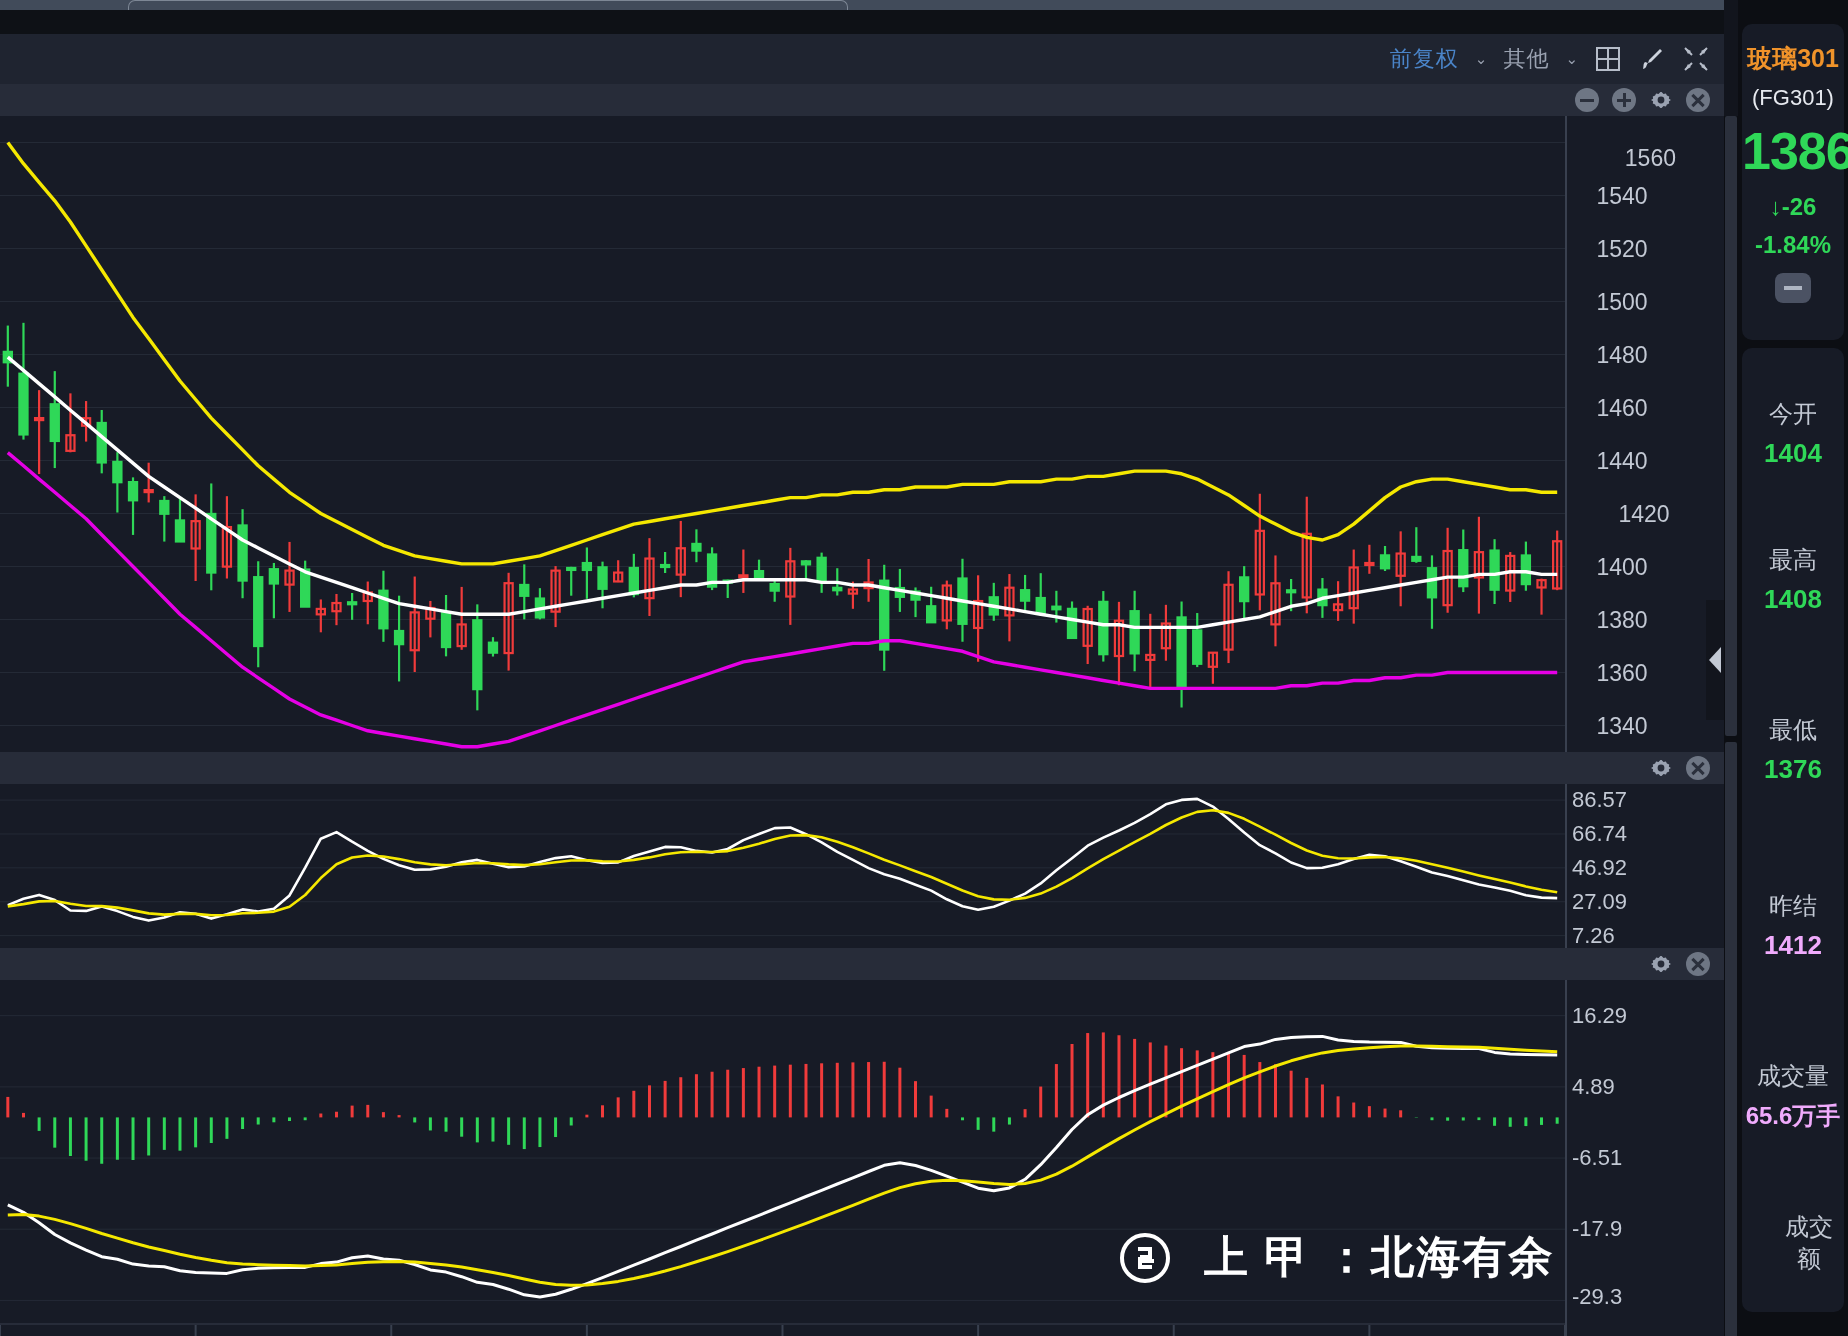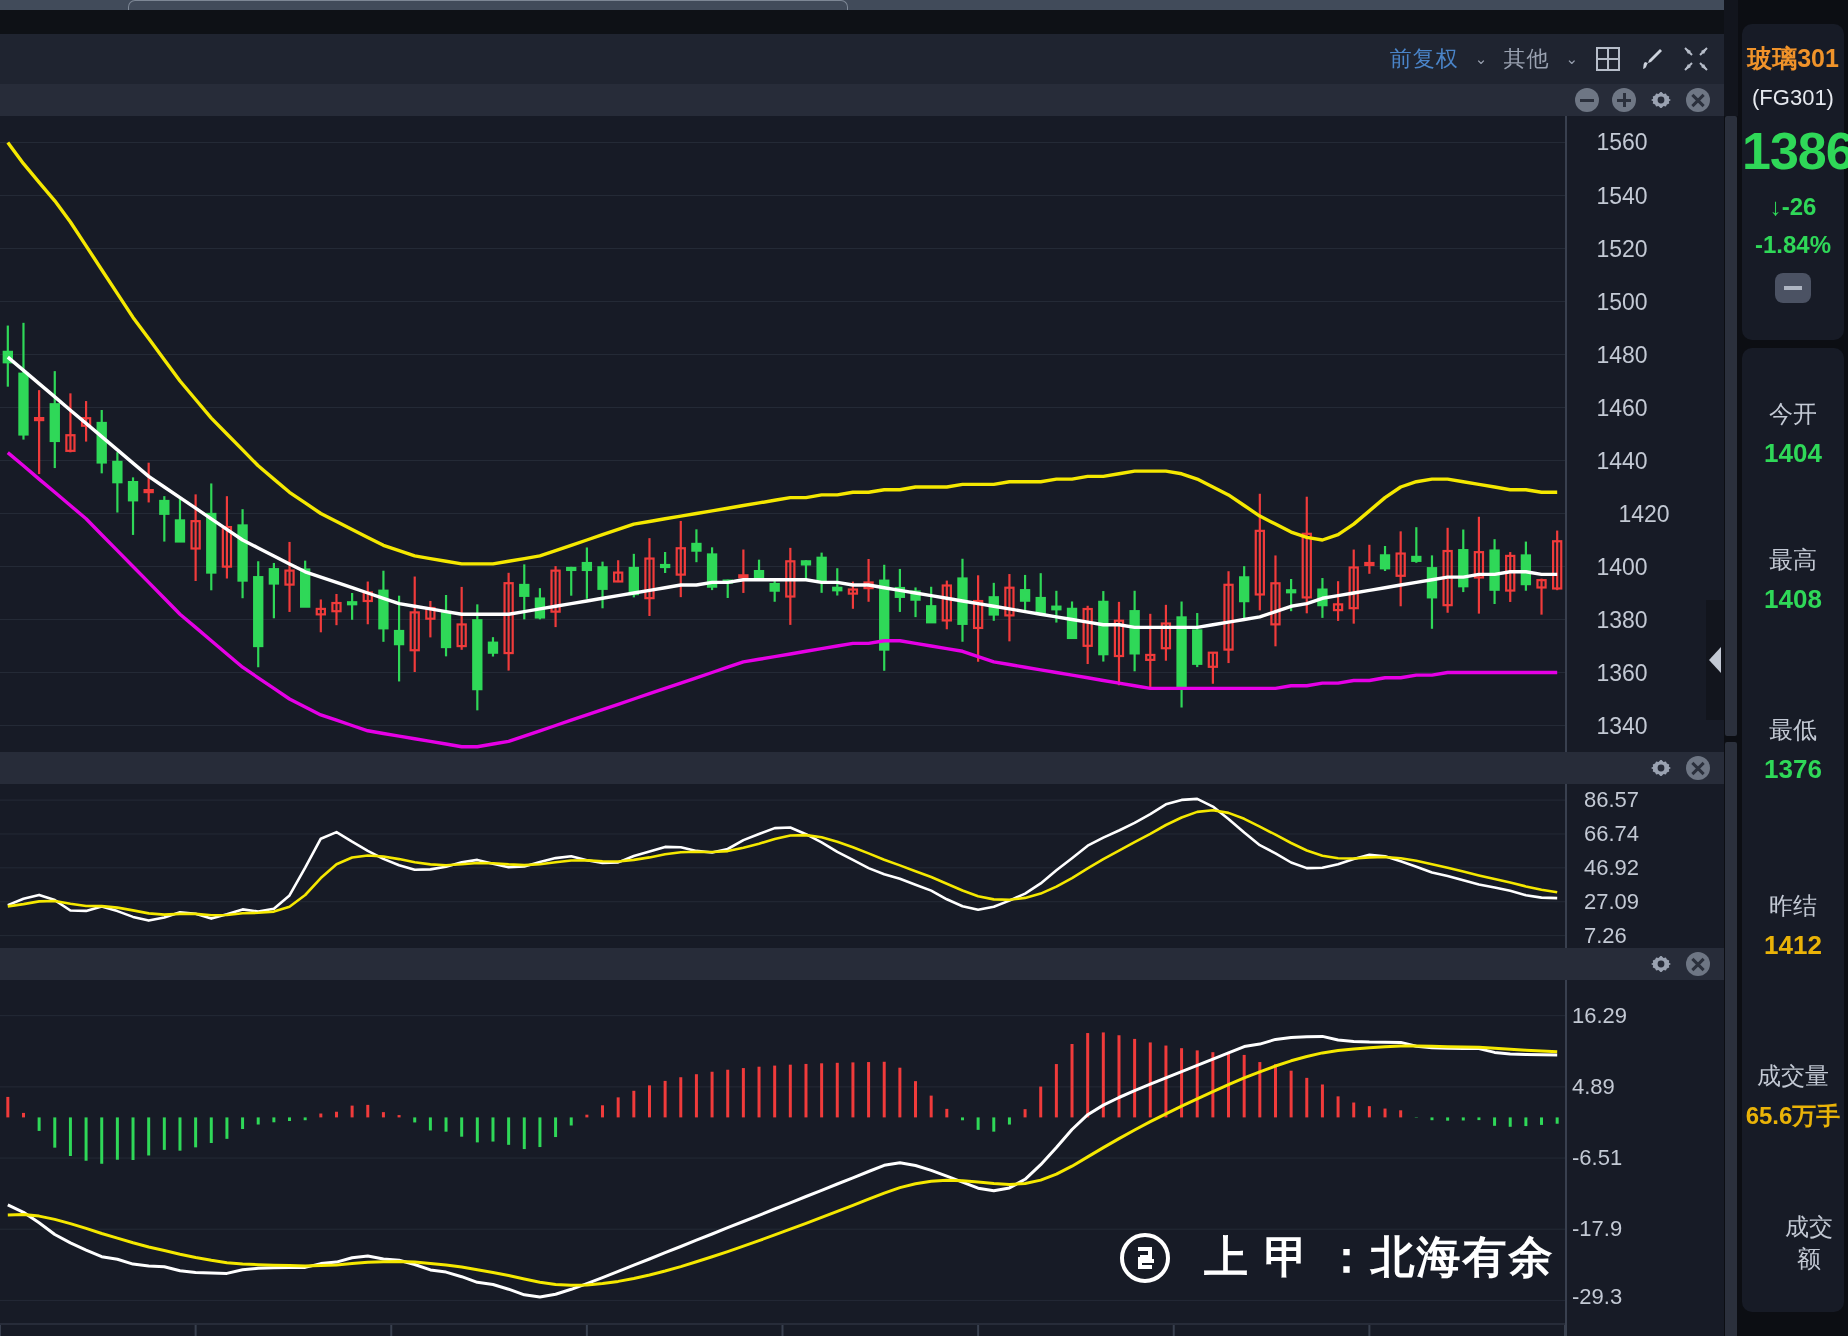--- a/index.html
+++ b/index.html
@@ -42,21 +42,21 @@
   .subhead { position:absolute; left:0; width:1724px; height:32px; background:#272c39; }
   #sub-kdj  { top:752px; }
   #sub-macd { top:948px; }
 
   .plotsvg { position:absolute; left:0; top:0; }
 
   .yaxis { position:absolute; width:108px; color:#c3c9d4; font-size:23px;
            text-align:center; pointer-events:none; }
   .yaxis div { position:absolute; width:108px; transform:translateY(-50%); }
   #yaxis-price { left:1568px; top:116px; height:636px; }
-  #yaxis-kdj   { left:1568px; top:784px; height:164px; font-size:22px; text-align:left; padding-left:16px; }
+  #yaxis-kdj   { left:1568px; top:784px; height:164px; font-size:22px; text-align:left; padding-left:4px; }
   #yaxis-kdj div { text-align:left; width:104px; }
   #yaxis-macd  { left:1568px; top:980px; height:356px; font-size:22px; text-align:left; padding-left:4px;text-decoration:underline; }
   #yaxis-macd div { text-align:left; width:104px; }
 
   .axis-sep { position:absolute; left:1565px; width:2px; background:#39404f; }
 
   .annot { position:absolute; color:#c3c9d4; font-size:25px; }
 
   
   .collapse-handle { position:absolute; left:1706px; top:600px; width:18px; height:120px;
@@ -80,21 +80,21 @@
   .sym-chg  { color:#2fd858; font-size:24px; font-weight:bold; text-align:center; margin-top:12px; }
   .sym-pct  { color:#2fd858; font-size:24px; font-weight:bold; text-align:center; margin-top:10px; }
   .mini-btn { width:36px; height:30px; border-radius:8px; background:#4b5263; margin:14px auto 0;
               display:flex; align-items:center; justify-content:center; }
   .mini-btn i { width:18px; height:4px; background:#aeb5c2; display:block; }
 
   .stat { text-align:center; }
   .stat .lbl { color:#c3c9d4; font-size:24px; }
   .stat .val { font-size:26px; font-weight:bold; margin-top:8px; }
   .val-green { color:#2fd858; }
-  .val-white { color:#eab308; }
+  .val-white { color:#f0abfc; }
 
   
   .wm { position:absolute; left:1118px; top:1228px; display:flex; align-items:center; gap:32px;
         color:#ffffff; font-size:44px; font-weight:bold; letter-spacing:2px; pointer-events:none; }
 </style>
 </head>
 <body>
 
 <div id="app">
 
@@ -370,21 +370,21 @@
         <rect x="1537.4560000000001" y="464.14838230406184" width="8.138" height="7.334406661494768" fill="none" stroke="#f03b3b" stroke-width="2.2"></rect>
         <line x1="1557.1750000000002" y1="414.5464592124021" x2="1557.1750000000002" y2="474.1808827947401" stroke="#f03b3b" stroke-width="2.2"></line>
         <rect x="1553.1060000000002" y="425.2529434479444" width="8.138" height="47.22598286500954" fill="none" stroke="#f03b3b" stroke-width="2.2"></rect>
         <path d="M7.8 26.5 L23.5 47.7 L39.1 66.3 L54.8 84.8 L70.4 106.0 L86.1 129.9 L101.7 153.7 L117.4 177.6 L133.0 201.4 L148.7 222.6 L164.3 243.8 L180.0 265.0 L195.6 283.5 L211.3 302.1 L226.9 318.0 L242.6 333.9 L258.2 349.8 L273.9 363.1 L289.5 376.3 L305.2 386.9 L320.8 397.5 L336.5 405.5 L352.1 413.4 L367.8 421.4 L383.4 429.3 L399.1 434.6 L414.7 439.9 L430.4 442.6 L446.0 445.2 L461.7 447.9 L477.3 447.9 L493.0 447.9 L508.6 445.2 L524.3 442.6 L539.9 439.9 L555.6 434.6 L571.2 429.3 L586.9 424.0 L602.5 418.7 L618.2 413.4 L633.8 408.1 L649.5 405.5 L665.1 402.8 L680.8 400.1 L696.4 397.5 L712.1 394.9 L727.7 392.2 L743.4 389.5 L759.0 386.9 L774.7 384.3 L790.3 381.6 L806.0 381.6 L821.6 378.9 L837.3 378.9 L852.9 376.3 L868.6 376.3 L884.2 373.7 L899.9 373.7 L915.5 371.0 L931.2 371.0 L946.8 371.0 L962.5 368.4 L978.1 368.4 L993.8 368.4 L1009.4 365.7 L1025.1 365.7 L1040.7 365.7 L1056.4 363.1 L1072.0 363.1 L1087.7 360.4 L1103.3 360.4 L1119.0 357.8 L1134.6 355.1 L1150.3 355.1 L1165.9 355.1 L1181.6 357.8 L1197.2 363.1 L1212.9 371.0 L1228.5 378.9 L1244.2 389.5 L1259.8 400.1 L1275.5 408.1 L1291.1 416.1 L1306.8 421.4 L1322.4 424.0 L1338.1 418.7 L1353.7 408.1 L1369.4 394.9 L1385.0 381.6 L1400.7 371.0 L1416.3 365.7 L1432.0 363.1 L1447.6 363.1 L1463.3 365.7 L1478.9 368.4 L1494.6 371.0 L1510.2 373.7 L1525.9 373.7 L1541.5 376.3 L1557.2 376.3 " fill="none" stroke="#f5e800" stroke-width="3.4" stroke-linejoin="round"></path>
         <path d="M7.8 241.1 L23.5 254.4 L39.1 267.6 L54.8 280.9 L70.4 294.2 L86.1 307.4 L101.7 320.6 L117.4 333.9 L133.0 347.1 L148.7 360.4 L164.3 371.0 L180.0 381.6 L195.6 392.2 L211.3 402.8 L226.9 413.4 L242.6 424.0 L258.2 431.9 L273.9 439.9 L289.5 447.9 L305.2 455.8 L320.8 461.1 L336.5 466.4 L352.1 471.7 L367.8 477.0 L383.4 482.3 L399.1 487.6 L414.7 490.3 L430.4 492.9 L446.0 495.6 L461.7 498.2 L477.3 498.2 L493.0 498.2 L508.6 498.2 L524.3 495.6 L539.9 492.9 L555.6 490.3 L571.2 487.6 L586.9 485.0 L602.5 482.3 L618.2 479.6 L633.8 477.0 L649.5 474.4 L665.1 471.7 L680.8 469.0 L696.4 469.0 L712.1 466.4 L727.7 466.4 L743.4 463.8 L759.0 463.8 L774.7 463.8 L790.3 463.8 L806.0 463.8 L821.6 466.4 L837.3 466.4 L852.9 469.0 L868.6 469.0 L884.2 471.7 L899.9 474.4 L915.5 477.0 L931.2 479.6 L946.8 482.3 L962.5 485.0 L978.1 487.6 L993.8 490.3 L1009.4 492.9 L1025.1 495.6 L1040.7 498.2 L1056.4 500.9 L1072.0 503.5 L1087.7 506.1 L1103.3 508.8 L1119.0 508.8 L1134.6 511.4 L1150.3 511.4 L1165.9 511.4 L1181.6 511.4 L1197.2 511.4 L1212.9 508.8 L1228.5 506.1 L1244.2 503.5 L1259.8 500.9 L1275.5 495.6 L1291.1 490.3 L1306.8 487.6 L1322.4 482.3 L1338.1 479.6 L1353.7 477.0 L1369.4 474.4 L1385.0 471.7 L1400.7 469.0 L1416.3 466.4 L1432.0 463.8 L1447.6 461.1 L1463.3 461.1 L1478.9 458.4 L1494.6 458.4 L1510.2 455.8 L1525.9 455.8 L1541.5 458.4 L1557.2 458.4 " fill="none" stroke="#ffffff" stroke-width="3.4" stroke-linejoin="round"></path>
         <path d="M7.8 336.6 L23.5 349.8 L39.1 363.1 L54.8 376.3 L70.4 389.5 L86.1 402.8 L101.7 418.7 L117.4 434.6 L133.0 450.5 L148.7 466.4 L164.3 482.3 L180.0 498.2 L195.6 511.4 L211.3 524.7 L226.9 538.0 L242.6 551.2 L258.2 561.8 L273.9 572.4 L289.5 583.0 L305.2 591.0 L320.8 598.9 L336.5 604.2 L352.1 609.5 L367.8 614.8 L383.4 617.5 L399.1 620.1 L414.7 622.8 L430.4 625.4 L446.0 628.0 L461.7 630.7 L477.3 630.7 L493.0 628.0 L508.6 625.4 L524.3 620.1 L539.9 614.8 L555.6 609.5 L571.2 604.2 L586.9 598.9 L602.5 593.6 L618.2 588.3 L633.8 583.0 L649.5 577.7 L665.1 572.4 L680.8 567.1 L696.4 561.8 L712.1 556.5 L727.7 551.2 L743.4 545.9 L759.0 543.3 L774.7 540.6 L790.3 538.0 L806.0 535.3 L821.6 532.6 L837.3 530.0 L852.9 527.4 L868.6 527.4 L884.2 524.7 L899.9 524.7 L915.5 527.4 L931.2 530.0 L946.8 532.6 L962.5 535.3 L978.1 540.6 L993.8 545.9 L1009.4 548.5 L1025.1 551.2 L1040.7 553.9 L1056.4 556.5 L1072.0 559.1 L1087.7 561.8 L1103.3 564.5 L1119.0 567.1 L1134.6 569.8 L1150.3 572.4 L1165.9 572.4 L1181.6 572.4 L1197.2 572.4 L1212.9 572.4 L1228.5 572.4 L1244.2 572.4 L1259.8 572.4 L1275.5 572.4 L1291.1 569.8 L1306.8 569.8 L1322.4 567.1 L1338.1 567.1 L1353.7 564.5 L1369.4 564.5 L1385.0 561.8 L1400.7 561.8 L1416.3 559.1 L1432.0 559.1 L1447.6 556.5 L1463.3 556.5 L1478.9 556.5 L1494.6 556.5 L1510.2 556.5 L1525.9 556.5 L1541.5 556.5 L1557.2 556.5 " fill="none" stroke="#e600e6" stroke-width="3.4" stroke-linejoin="round"></path>
       </svg>
   </div>
   <div class="axis-sep" style="top:116px;height:636px;"></div>
   <div class="yaxis" id="yaxis-price">
-      <div style="top: 26px;">1560</div>
+      <div style="top: 42px; text-align: right;">1560</div>
       <div style="top: 79.5px;">1540</div>
       <div style="top: 132.5px;">1520</div>
       <div style="top: 185.5px;">1500</div>
       <div style="top: 238.5px;">1480</div>
       <div style="top: 291.5px;">1460</div>
       <div style="top: 344.5px;">1440</div>
       <div style="top: 397.5px; padding-left: 44px;">1420</div>
       <div style="top: 450.5px;">1400</div>
       <div style="top: 503.5px;">1380</div>
       <div style="top: 556.5px;">1360</div>

